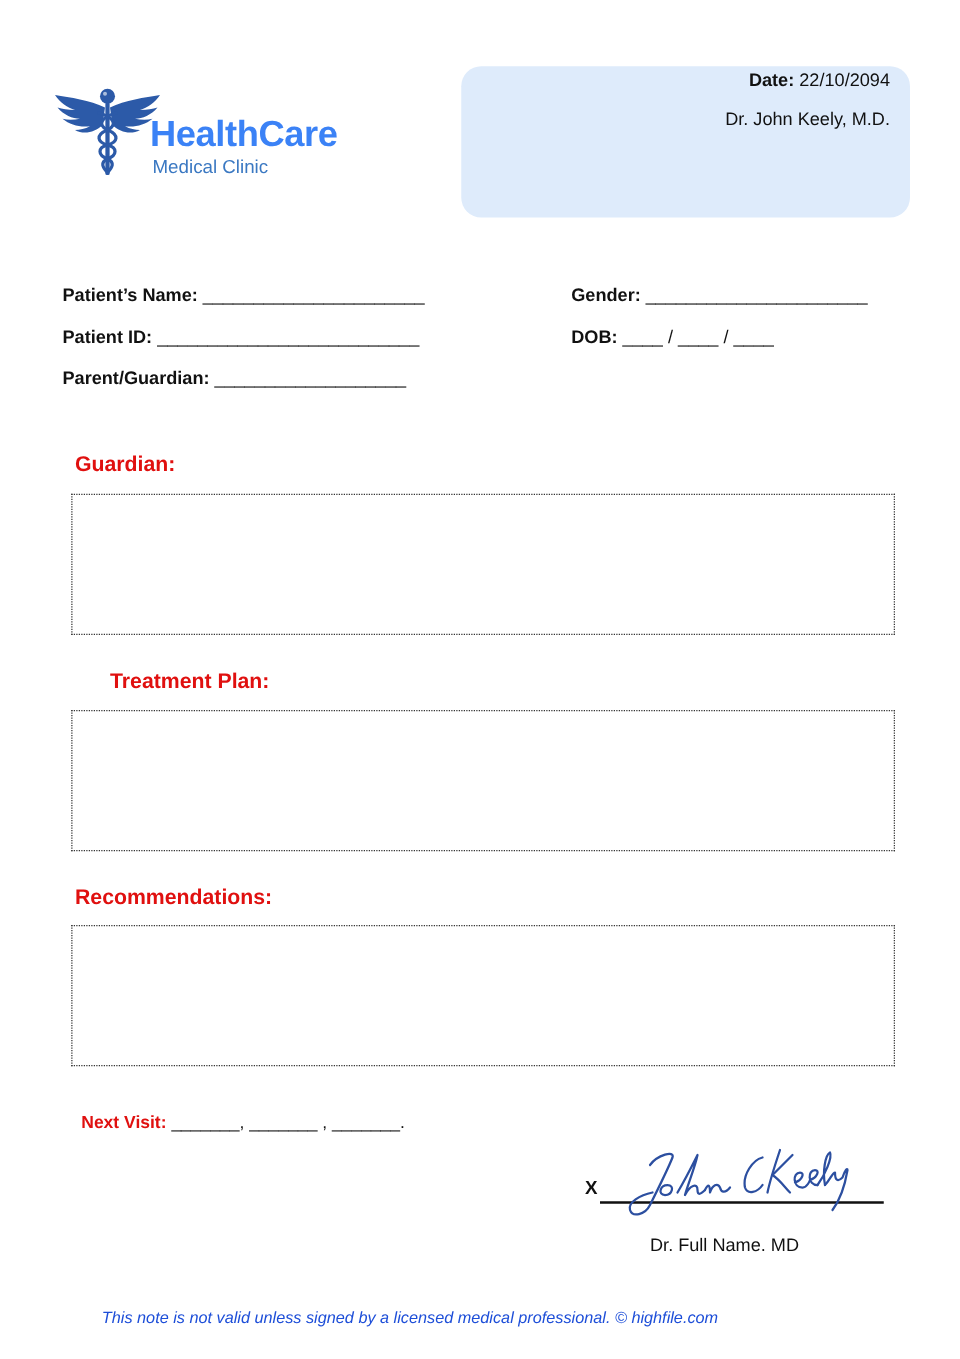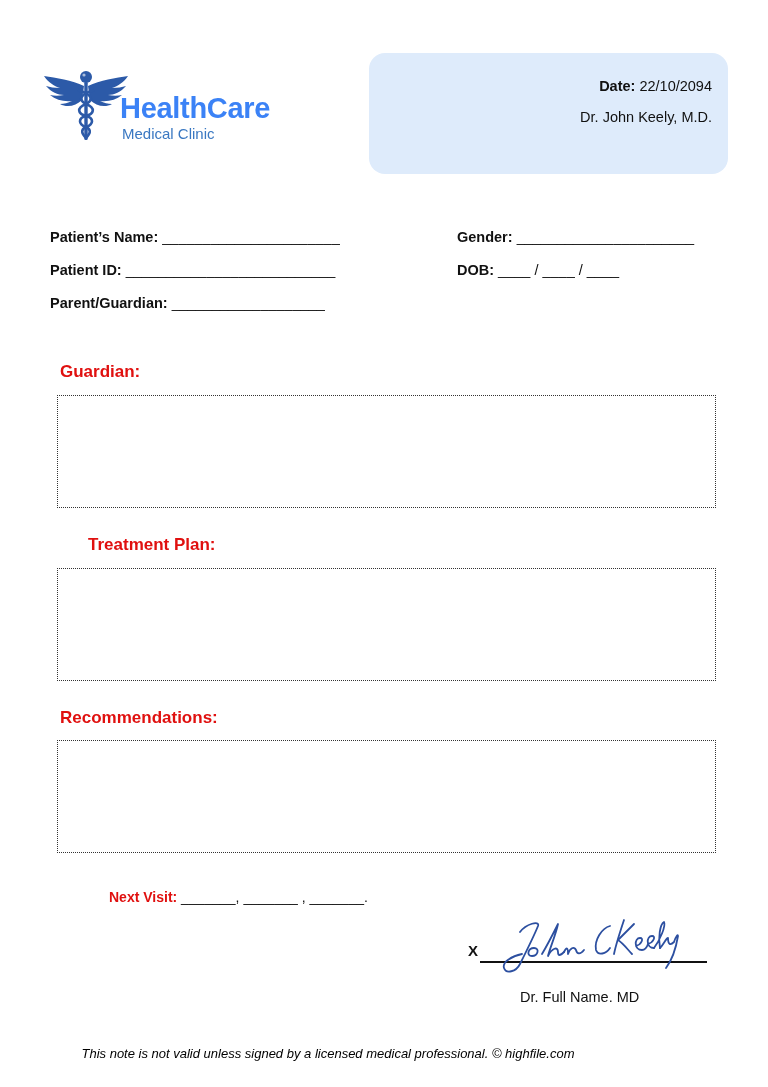--- a/index.html
+++ b/index.html
@@ -4,41 +4,41 @@
 <style>
   * { box-sizing: border-box; margin: 0; padding: 0; }
   html, body { width: 768px; height: 1087px; background: #ffffff; overflow: hidden; }
   body { position: relative; font-family: "Liberation Sans", "DejaVu Sans", sans-serif; color: #111; }
 
   .logo { position: absolute; left: 42px; top: 68px; width: 260px; height: 80px; }
   .logo-icon { position: absolute; left: 0; top: 0; width: 88px; height: 76px; }
   .logo-title { position: absolute; left: 78px; top: 24px; font-size: 29px; font-weight: bold; color: #3b82f6; letter-spacing: -0.3px; }
   .logo-sub { position: absolute; left: 80px; top: 57px; font-size: 15px; color: #3a78c2; }
 
-  .info-box { position: absolute; left: 369px; top: 53px; width: 359px; height: 121px; background: #deebfb; border-radius: 16px; text-align: right; padding: 23px 16px 0 0; font-size: 14.5px; color: #111; }
+  .info-box { position: absolute; left: 369px; top: 53px; width: 359px; height: 121px; background: #deebfb; border-radius: 16px; text-align: right; padding: 2px 16px 0 0; font-size: 14.5px; color: #111; }
   .info-box .date-line { margin-bottom: 11px; }
   .info-box div { line-height: 20px; }
   .b { font-weight: bold; }
 
   .field { position: absolute; font-size: 14.5px; font-weight: bold; white-space: nowrap; }
   .field .blank { font-weight: normal; }
 
   .section-title { position: absolute; left: 60px; font-size: 17px; font-weight: bold; color: #e0100f; }
   .box { position: absolute; left: 57px; width: 659px; height: 113px; border: 1.5px dotted #333; background: #fff; }
 
-  .next-visit { position: absolute; left: 65px; top: 889px; font-size: 14px; font-weight: bold; color: #e0100f; white-space: nowrap; margin-left: 44px; }
+  .next-visit { position: absolute; left: 65px; top: 889px; font-size: 14px; font-weight: bold; color: #e0100f; white-space: nowrap; }
   .next-visit .blank { color: #111; font-weight: normal; }
 
   .sig { position: absolute; left: 468px; top: 918px; width: 242px; height: 50px; }
   .sig-x { position: absolute; left: 0; top: 24px; font-size: 15px; font-weight: bold; }
   .sig-line { position: absolute; left: 12px; top: 43px; width: 227px; height: 1.5px; background: #111; }
   .sig-svg { position: absolute; left: 30px; top: -4px; width: 190px; height: 64px; }
   .sig-name { position: absolute; left: 520px; top: 989px; font-size: 14.5px; color: #111; }
 
-  .footer { position: absolute; left: 0; width: 656px; top: 1046px; text-align: center; font-size: 13px; font-style: italic; color: #000000; }
+  .footer { position: absolute; left: 0; width: 656px; top: 1046px; text-align: center; font-size: 13px; font-style: italic; color: #1d4ed8; }
 </style>
 </head>
 <body>
 
 <div class="logo">
   <svg class="logo-icon" viewBox="0 0 88 76">
     <g fill="#2c5aa8">
 
       <path d="M42 18 C30 12, 14 10, 2 8 C6 14, 12 18, 18 20 C12 20, 8 19, 4 18 C9 24, 16 27, 22 27 C17 28, 12 28, 8 27 C14 32, 22 34, 30 33 C26 35, 22 36, 18 36 C25 40, 34 38, 40 32 Z"></path>
 

